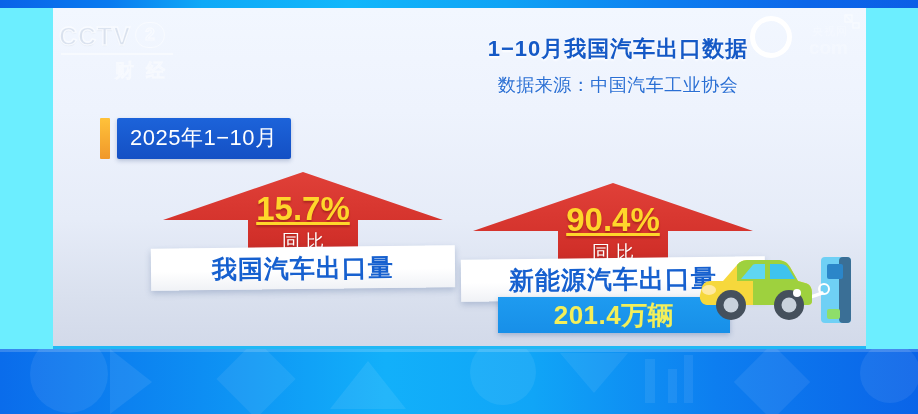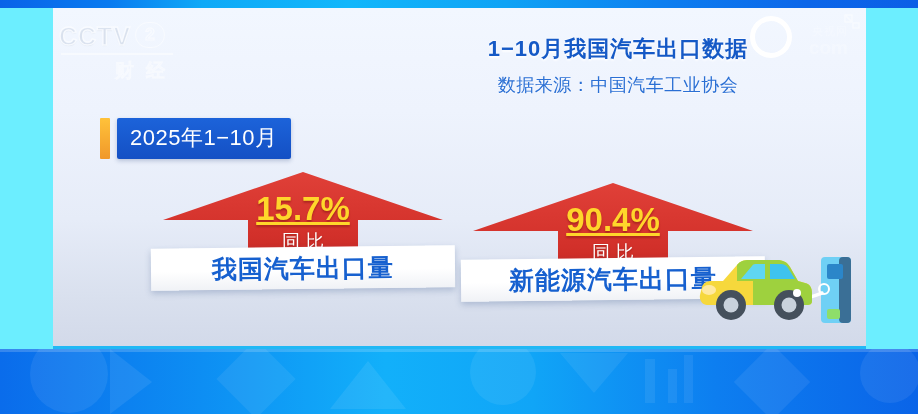--- a/index.html
+++ b/index.html
@@ -216,20 +216,23 @@
           <polygon points="145,4 285,52 200,52 200,95 90,95 90,52 5,52" fill="url(#rg2)"></polygon>
         </svg>
         <div class="arrow-text">
           <div class="pct">90.4%</div>
           <div class="yoy">同比</div>
         </div>
       </div>
       <div class="ribbon">
         <span>新能源汽车出口量</span>
       </div>
+      <div class="valuebox">
+        <span>201.4万辆</span>
+      </div>
     </div>
 
     <div class="ev">
       <svg width="175" height="85" viewBox="0 0 175 85">
 
         <rect x="128" y="14" width="30" height="66" rx="4" fill="#6fd0f5"></rect>
         <rect x="146" y="14" width="12" height="66" rx="4" fill="#3a6f96"></rect>
         <rect x="134" y="21" width="16" height="15" rx="2" fill="#2b86c9"></rect>
         <rect x="134" y="66" width="13" height="10" rx="2" fill="#8ede6a"></rect>
         <circle cx="131" cy="46" r="5" fill="none" stroke="#ffffff" stroke-width="2"></circle>

